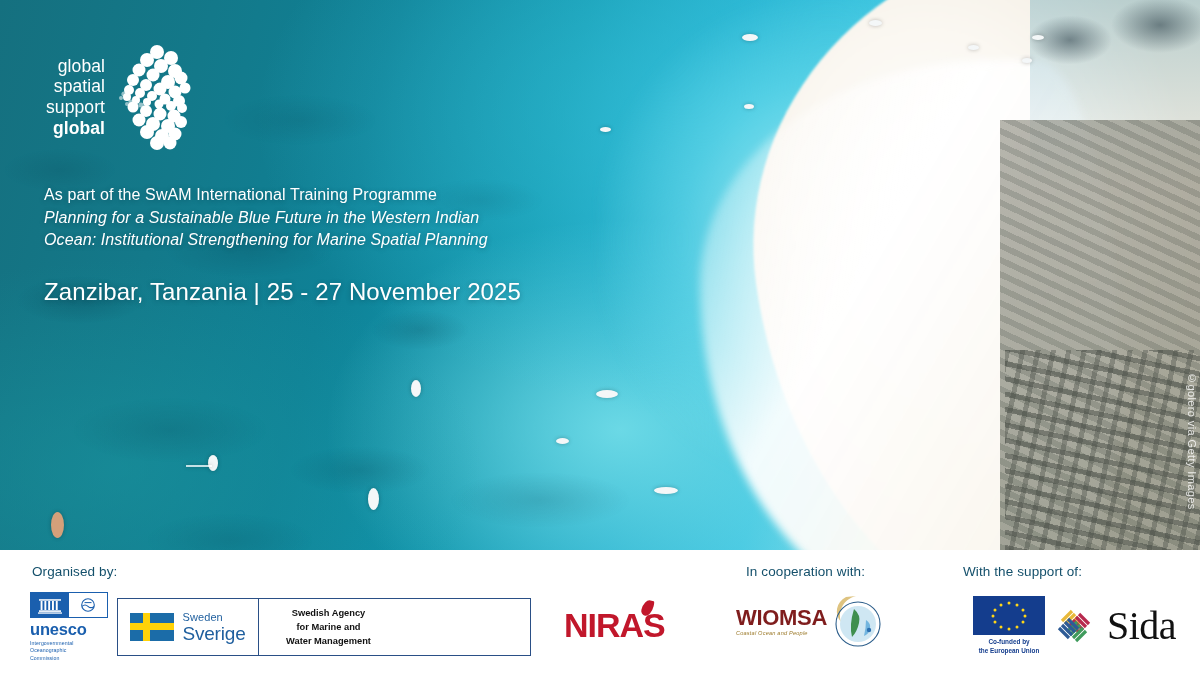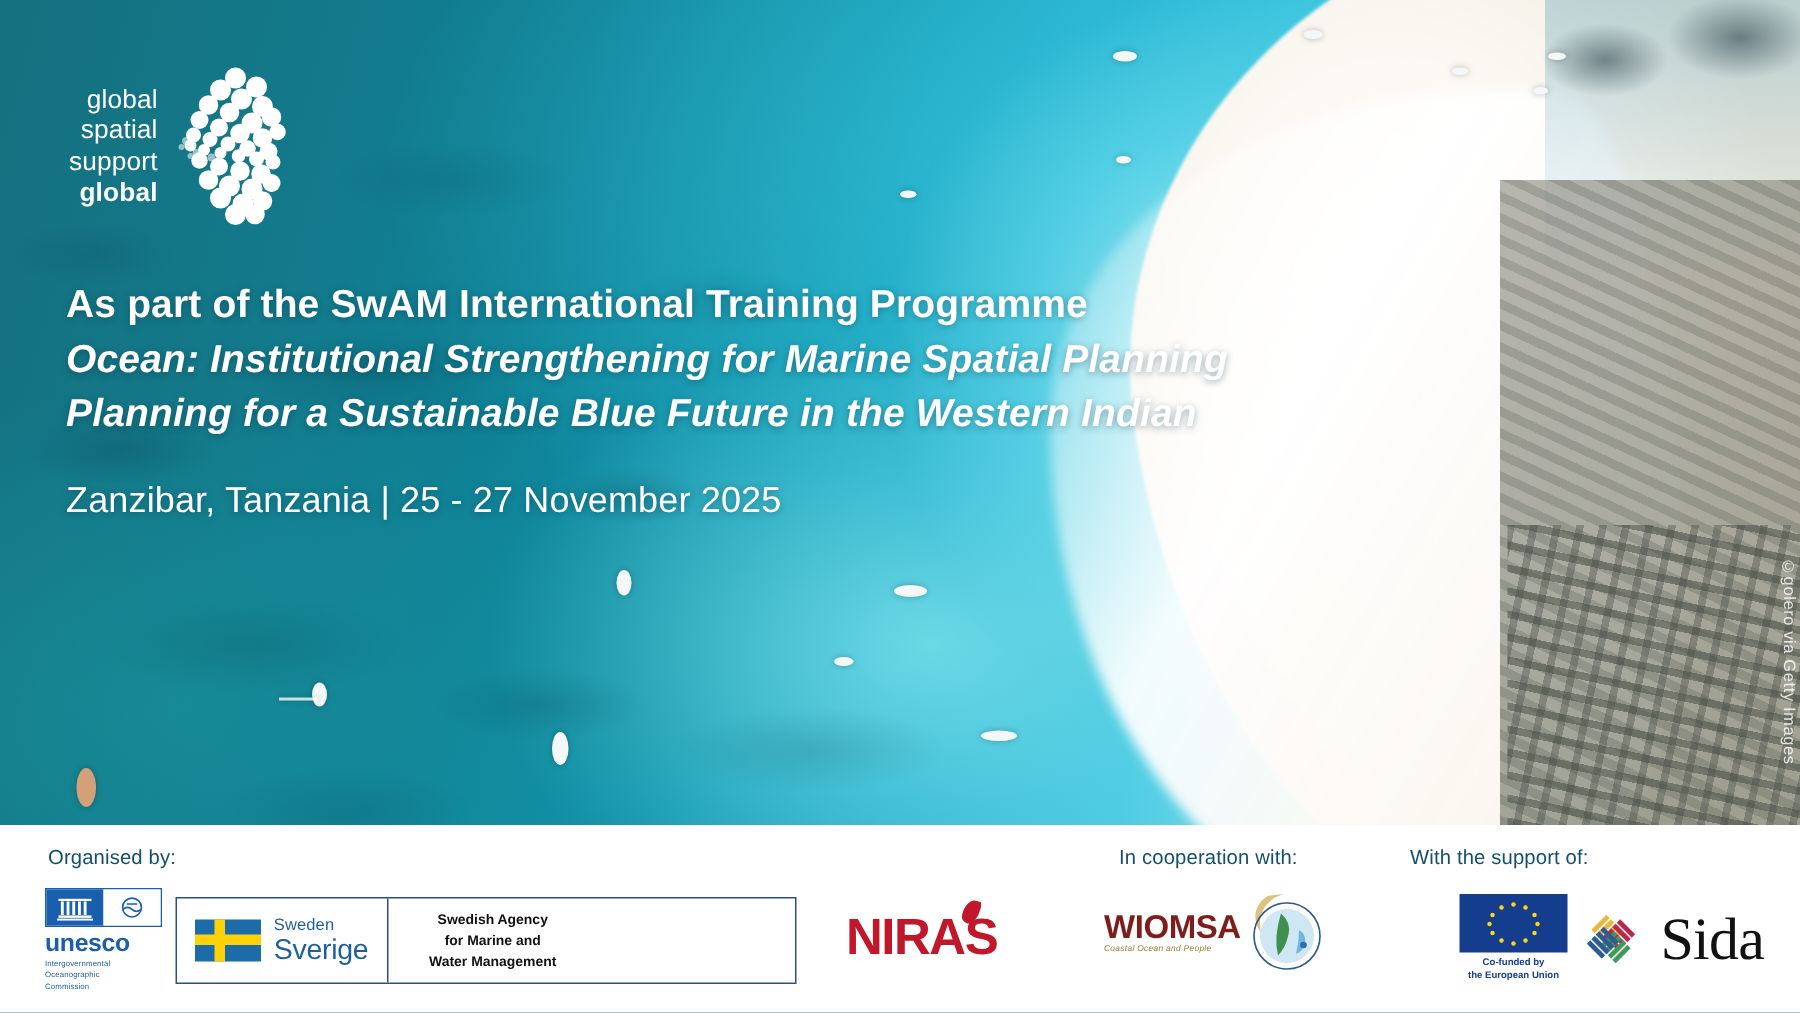--- a/index.html
+++ b/index.html
@@ -160,22 +160,22 @@
   }
   .title {
     font-size:40px;
     font-weight:700;
     line-height:1.17;
     letter-spacing:-.2px;
     white-space:pre-line;
   }
   .subtitle-block { margin-top:24px; }
   .sub-line {
-    font-size:26px;
-    font-weight:700;
+    font-size:16px;
+    font-weight:400;
     line-height:1.41;
     letter-spacing:.1px;
   }
   .sub-line.italic { font-style:italic; }
   .place-date {
     margin-top:26px;
     font-size:24px;
     font-weight:400;
     letter-spacing:.1px;
   }
@@ -201,21 +201,21 @@
   }
   .footer-label {
     position:absolute;
     font-size:13.5px;
     color:#14506b;
     font-weight:400;
     letter-spacing:.1px;
   }
   #label-organised { left:32px; top:14px; }
   #label-coop     { left:746px; top:14px; }
-  #label-support  { left:940px; top:14px; }
+  #label-support  { left:963px; top:14px; }
 
   
   .unesco {
     position:absolute;
     left:30px; top:42px;
     width:78px;
   }
   .unesco-top {
     display:flex;
     width:78px; height:26px;
@@ -469,22 +469,22 @@
           <circle cx="18" cy="60" r="2.6"></circle>
             <circle cx="28" cy="63" r="2.6"></circle>
           <circle cx="14" cy="62" r="2"></circle>
         </g>
       </svg>
     </div>
 
     <div class="hero-text">
       <div class="subtitle-block">
         <div class="sub-line">As part of the SwAM International Training Programme</div>
+        <div class="sub-line italic">Planning for a Sustainable Blue Future in the Western Indian</div>
         <div class="sub-line italic">Ocean: Institutional Strengthening for Marine Spatial Planning</div>
-        <div class="sub-line italic">Planning for a Sustainable Blue Future in the Western Indian</div>
       </div>
       <div class="place-date">Zanzibar, Tanzania | 25 - 27 November 2025</div>
     </div>
 
     <div class="credit">©golero via Getty Images</div>
   </div>
 
   <div class="footer">
 
     <div class="footer-label" id="label-organised">Organised by:</div>

